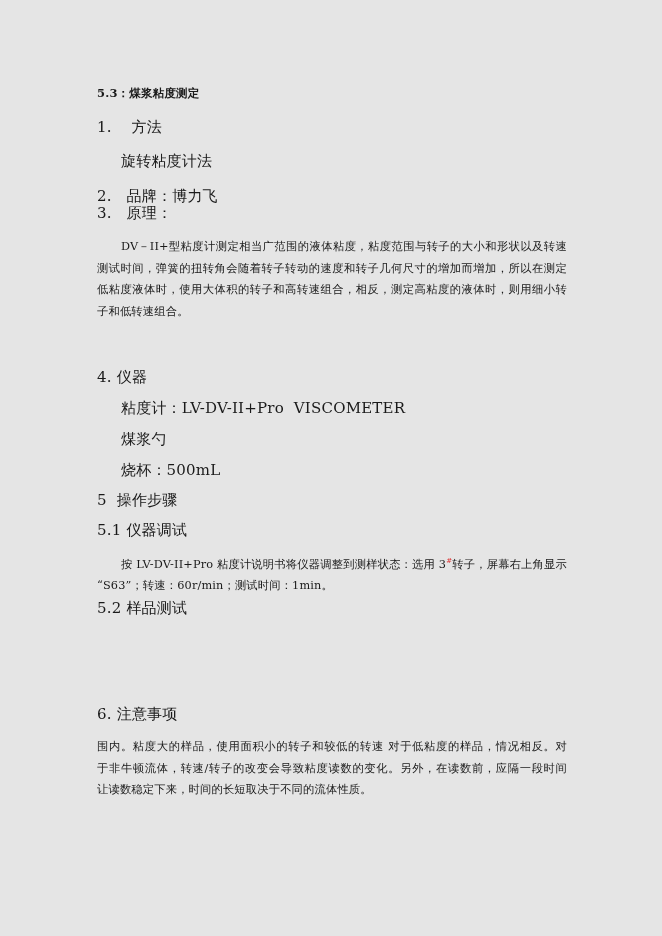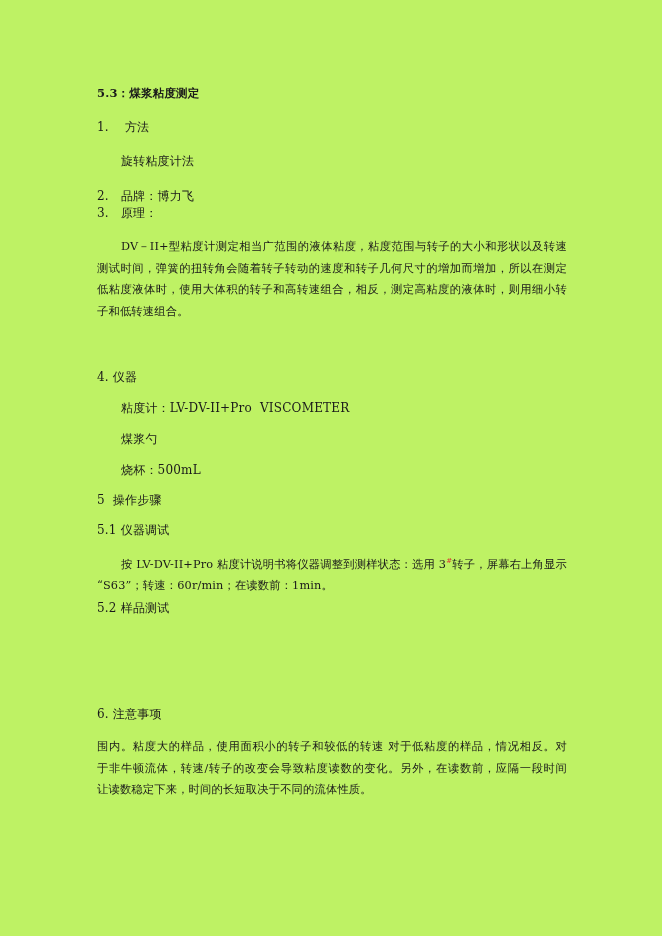--- a/index.html
+++ b/index.html
@@ -1,23 +1,23 @@
 <!DOCTYPE html>
 <html><head>
 <meta charset="utf-8">
 <style>
   html, body { margin: 0; padding: 0; background: #ffffff; }
   body {
     width: 662px; height: 936px; position: relative; overflow: hidden;
     font-family: "DejaVu Serif", "Liberation Serif", serif;
     color: #1a1a1a;
   }
-  .page { position: absolute; left: 0; top: 0; width: 662px; height: 936px; background: #bef264; }
+  .page { position: absolute; left: 0; top: 0; width: 662px; height: 936px; background: #e5e5e5; }
   .ln {
-    position: absolute; left: 97px; font-size: 12px; line-height: 14px;
+    position: absolute; left: 97px; font-size: 15px; line-height: 14px;
     white-space: nowrap; letter-spacing: 0.2px;
   }
   .ind { left: 121px; }
   .title { font-weight: bold; font-size: 11.5px; }
   .para {
     position: absolute; left: 97px; width: 470px; font-size: 11.3px;
     line-height: 21.7px; text-indent: 24px; text-align: justify;
     letter-spacing: 0.15px;
   }
   .para .l { display: block; white-space: nowrap; text-align: justify; text-align-last: justify; }
@@ -49,21 +49,21 @@
   <div class="ln ind" style="top:401px; white-space:pre">粘度计：LV-DV-II+Pro  VISCOMETER</div>
   <div class="ln ind" style="top:432px">煤浆勺</div>
   <div class="ln ind" style="top:463px">烧杯：500mL</div>
 
   <div class="ln" style="top:493px; white-space:pre">5  操作步骤</div>
 
   <div class="ln" style="top:523px">5.1 仪器调试</div>
 
   <div class="para" style="top:551px; text-indent:0">
     <span class="l" style="padding-left:24px"><span>按 LV-DV-II+Pro 粘度计说明书将仪器调整到测样状态：选用 3</span><span class="sup">#</span><span>转子，屏幕右上角显示</span></span>
-    <span class="l last">“S63”；转速：60r/min；在读数前：1min。</span>
+    <span class="l last">“S63”；转速：60r/min；测试时间：1min。</span>
   </div>
 
   <div class="ln" style="top:601px">5.2 样品测试</div>
 
 
   <div class="ln" style="top:707px">6. 注意事项</div>
 
   <div class="para" style="top:736px; text-indent:0">
     <span class="l">围内。粘度大的样品，使用面积小的转子和较低的转速 对于低粘度的样品，情况相反。对</span>
     <span class="l">于非牛顿流体，转速/转子的改变会导致粘度读数的变化。另外，在读数前，应隔一段时间</span>

